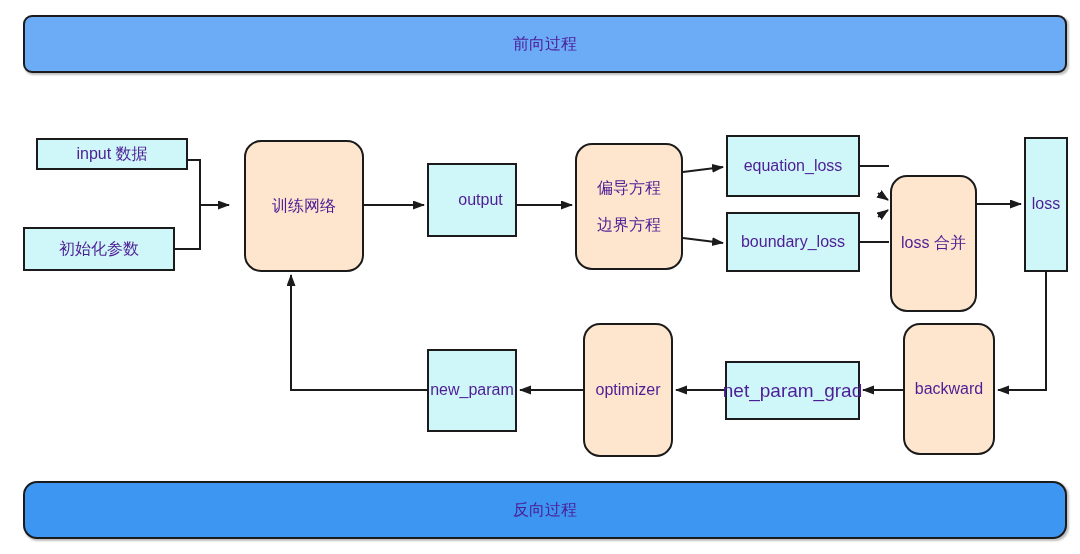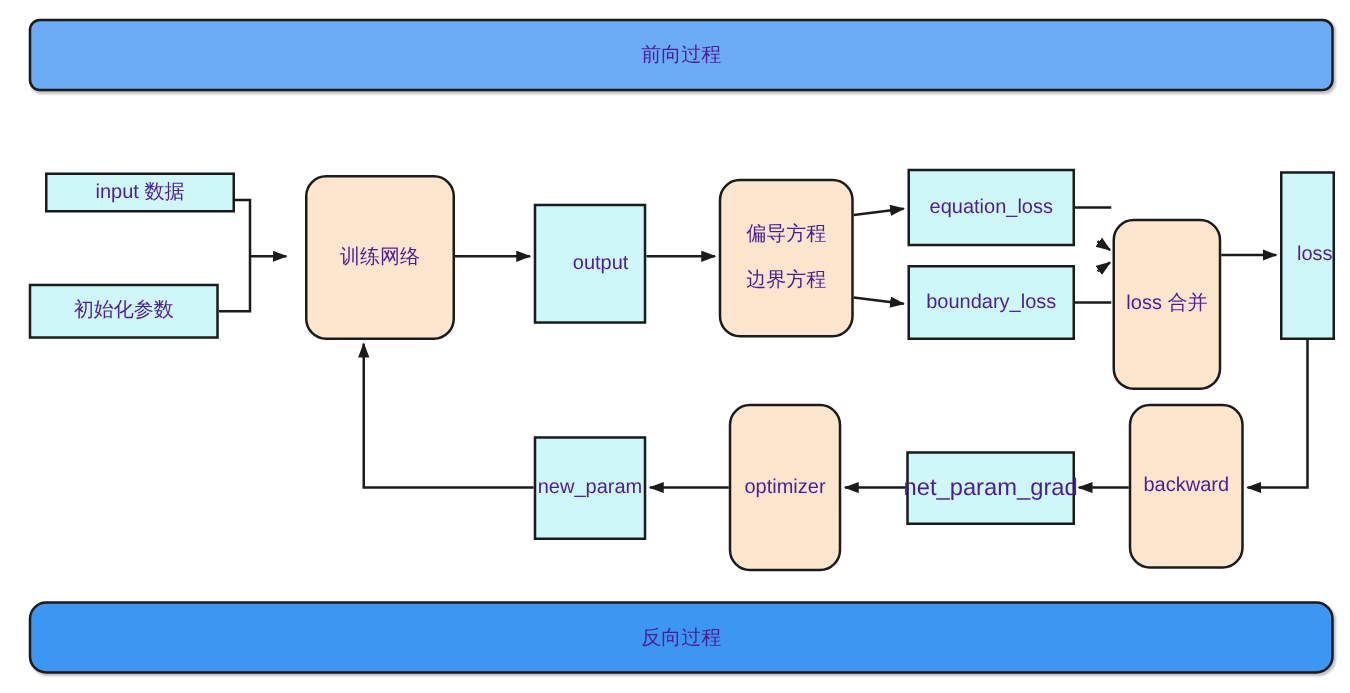--- a/index.html
+++ b/index.html
@@ -35,26 +35,26 @@
   }
   .cyan{background:var(--node-cyan,#cff6f8);}
   .peach{background:var(--node-peach,#fde6cd);border-radius:17px;}
   .multi{flex-direction:column;gap:19px;}
   #connector-layer{position:absolute;left:0;top:0;pointer-events:none;}
   .edge{fill:none;stroke:#1b1b1b;stroke-width:2;}
   
   #n-input          {left:36px;  top:138px; width:152px; height:32px;align-items:center;}
   #n-init           {left:23px;  top:227px; width:152px; height:44px;}
   #n-train          {left:232px; top:140px; width:120px; height:132px;margin-left:12px;}
-  #n-output         {left:427px; top:163px; width:90px;  height:96px;padding-left:17px;}
+  #n-output         {left:427px; top:163px; width:90px;  height:74px;padding-left:17px;}
   #n-equations      {left:575px; top:143px; width:108px; height:127px;}
   #n-eqloss         {left:726px; top:135px; width:134px; height:62px;}
   #n-bdloss         {left:726px; top:212px; width:134px; height:60px;}
   #n-lossmerge      {left:890px; top:135px; width:87px;  height:137px;margin-top:40px;}
-  #n-loss           {left:1024px;top:137px; width:44px;  height:135px;justify-content:flex-end;}
+  #n-loss           {left:1024px;top:137px; width:44px;  height:135px;}
   #n-backward       {left:903px; top:323px; width:92px;  height:132px;}
   #n-netparamgrad   {left:725px; top:361px; width:135px; height:59px; font-size:19px;}
   #n-optimizer      {left:583px; top:323px; width:90px;  height:134px;}
   #n-newparam       {left:427px; top:349px; width:90px;  height:83px;}
 </style>
 </head>
 <body>
 
 <div class="canvas">
 

